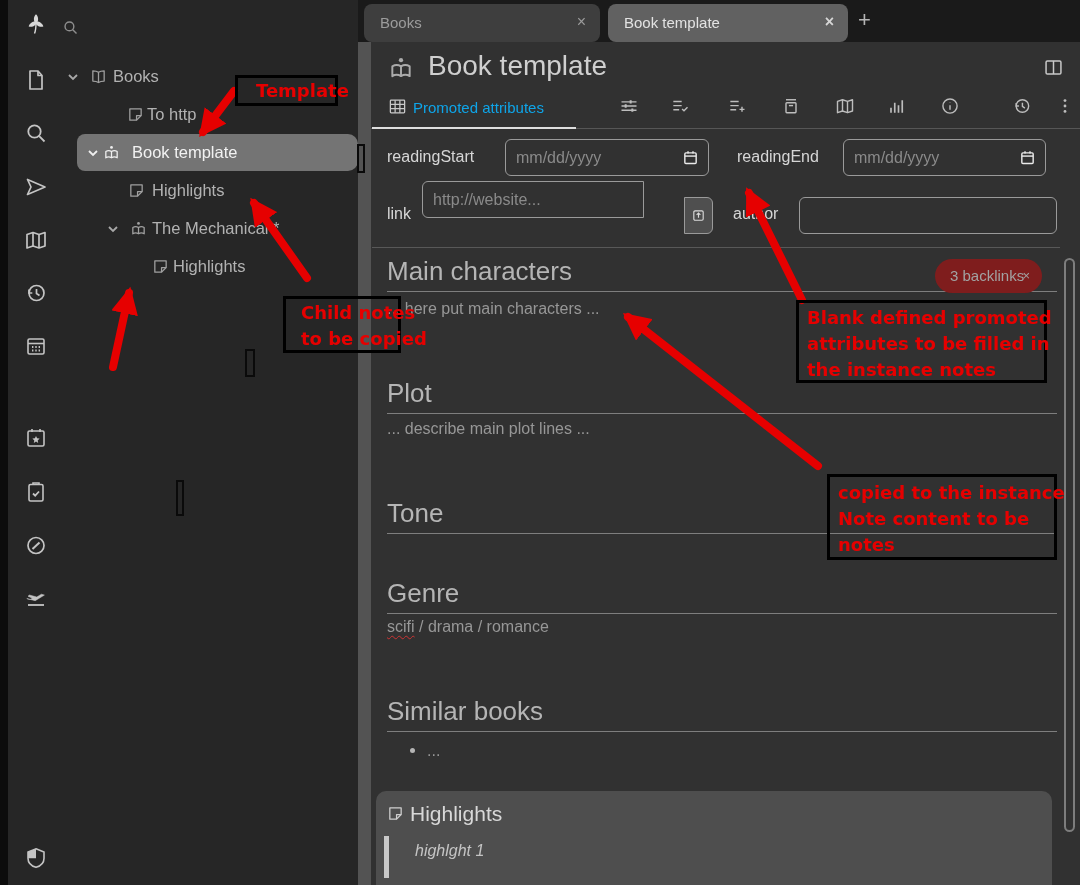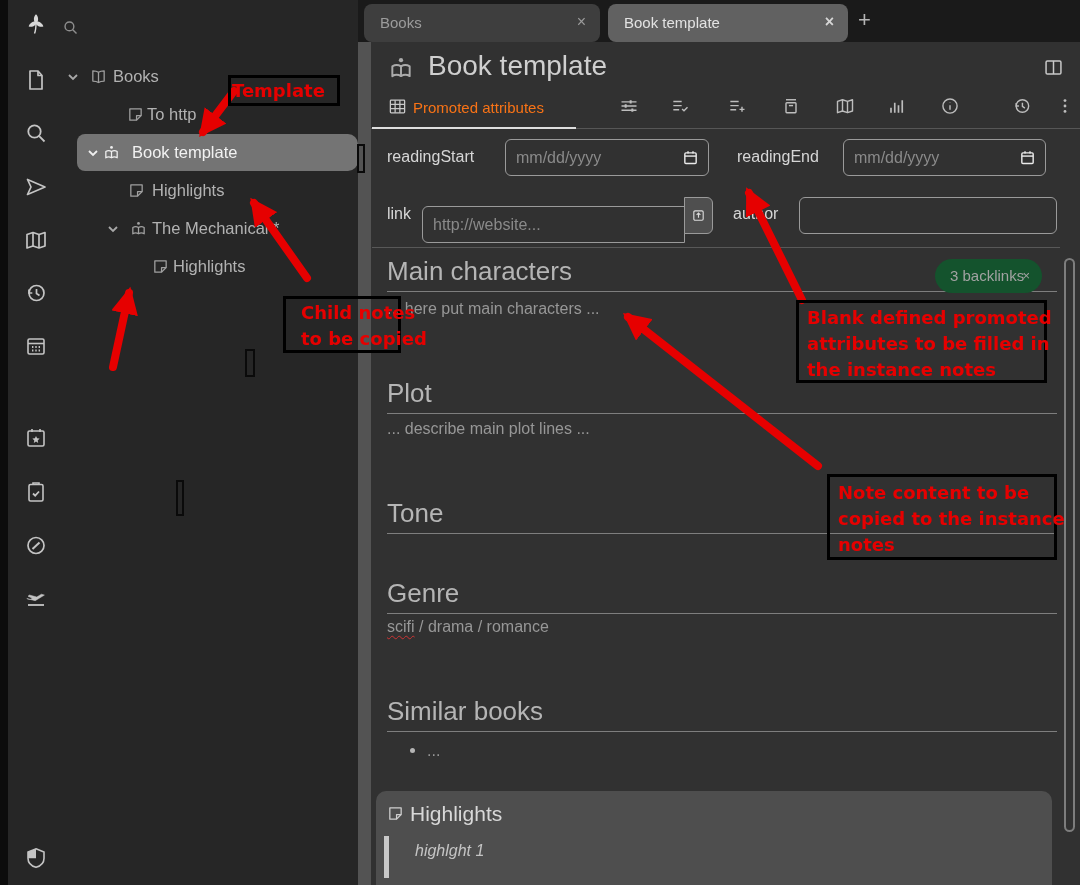--- a/index.html
+++ b/index.html
@@ -45,21 +45,21 @@
   .tab.active .tab-close{ color:#d6d6d6; font-weight:bold; }
   .tab-plus{ position:absolute; left:500px; top:7px; font-size:22px; color:#b5b5b5; }
 
   
   .content{ position:absolute; left:371px; top:42px; width:709px; height:843px; background:#313131; overflow:hidden; }
   .note-icon-lg{ position:absolute; left:17px; top:13px; width:26px; height:26px; color:#ababab; }
   .note-title{ position:absolute; left:57px; top:8px; font-size:28px; font-weight:400; color:#cfcfcf; }
   .split-icon{ position:absolute; right:16px; top:15px; width:21px; height:21px; color:#c9c9c9; }
 
   .ribbon-grid-icon{ position:absolute; left:17px; top:55px; width:19px; height:19px; color:#c9c9c9; }
-  .ribbon-label{ position:absolute; left:42px; top:57px; font-size:15px; color:#f97316; }
+  .ribbon-label{ position:absolute; left:42px; top:57px; font-size:15px; color:#0ea5e9; }
   .ribbon-btn{ position:absolute; top:54px; width:20px; height:20px; color:#bdbdbd; }
   .ribbon-line{ position:absolute; left:0; top:86px; width:709px; height:1px; background:#565656; }
   .ribbon-line .active-seg{ position:absolute; left:1px; top:-1px; width:204px; height:2px; background:#dedede; }
 
   .pa-label{ position:absolute; font-size:16px; color:#d6d6d6; }
   .pa-input{ position:absolute; height:37px; border:1px solid #9a9a9a; border-radius:6px;
              background:transparent; display:flex; align-items:center; }
   .pa-input input{ flex:1; min-width:0; background:transparent; border:none; outline:none;
       color:#22c55e; font-size:16px; padding:0 10px; font-family:"Liberation Sans",sans-serif; }
   .pa-input input::placeholder{ color:#8a8a8a; }
@@ -67,21 +67,21 @@
   .link-btn{ position:absolute; left:313px; top:155px; width:29px; height:37px; background:#4f4f4f;
       border:1px solid #9a9a9a; border-radius:0 6px 6px 0; display:flex; align-items:center; justify-content:center; }
   .link-btn svg{ width:15px; height:15px; color:#dcdcdc; }
   .pa-divider{ position:absolute; left:1px; top:205px; width:688px; height:1px; background:#585858; }
 
   .sec-h{ position:absolute; left:16px; width:670px; font-size:26px; font-weight:400; color:#b5b5b5;
           border-bottom:1px solid #7e7e7e; padding-bottom:6px; height:36px; }
   .sec-p{ position:absolute; left:16px; font-size:16px; color:#979797; }
   .wavy{ text-decoration:underline; text-decoration-style:wavy; text-decoration-color:#c33;
          text-decoration-thickness:1px; text-underline-offset:3px; }
-  .badge{ position:absolute; left:564px; top:217px; width:107px; height:34px; background:#14532d;
+  .badge{ position:absolute; left:564px; top:217px; width:107px; height:34px; background:#7f1d1d;
           border-radius:17px; }
   .badge .b-label{ position:absolute; left:15px; top:8px; font-size:15px; color:#a2a2a2; }
   .badge .b-close{ position:absolute; right:12px; top:9px; font-size:13px; color:#a2a2a2; }
   .bullet-row{ position:absolute; left:16px; top:700px; font-size:16px; color:#979797; }
   .bullet-dot{ display:inline-block; width:5px; height:5px; border-radius:50%; background:#b5b5b5;
                margin:0 12px 3px 23px; }
 
   .child-card{ position:absolute; left:5px; top:749px; width:676px; height:140px; background:#4e4e4e;
                border-radius:10px 10px 0 0; }
   .child-card .cn-icon{ position:absolute; left:11px; top:14px; width:17px; height:17px; color:#cfcfcf; }
@@ -402,21 +402,21 @@
       <span class="cal-ic">
         <svg viewBox="0 0 24 24" fill="none" stroke="currentColor" stroke-width="2">
           <rect x="4" y="5.5" width="16" height="15" rx="1.5"></rect>
             <path d="M4 10 H20"></path>
             <path d="M8.5 3 V6.5 M15.5 3 V6.5"></path>
           </svg>
         </span>
     </div>
 
     <span class="pa-label" style="left:16px;top:163px">link</span>
-    <div class="pa-input" style="left:51px;top:164px;width:263px;border-radius:6px 0 0 6px">
+    <div class="pa-input" style="left:51px;top:139px;width:222px;border-radius:6px 0 0 6px">
       <input placeholder="http://website..." style="">
     </div>
     <span class="link-btn">
       <svg viewBox="0 0 24 24" fill="none" stroke="currentColor" stroke-width="1.8">
         <rect x="4.5" y="4.5" width="15" height="15" rx="2"></rect>
           <path d="M12 15.5 V8.5 M9 11 L12 8 L15 11"></path>
         </svg>
     </span>
     <span class="pa-label" style="left:362px;top:163px">author</span>
     <div class="pa-input" style="left:428px;top:155px;width:258px">
@@ -465,35 +465,35 @@
     </defs>
     <g stroke="#e60000" stroke-width="8" stroke-linecap="round" fill="none">
       <line x1="234" y1="91" x2="203" y2="132" marker-end="url(#ah)"></line>
       <line x1="307" y1="278" x2="254" y2="203" marker-end="url(#ah)"></line>
       <line x1="113" y1="367" x2="129" y2="293" marker-end="url(#ah)"></line>
       <line x1="818" y1="466" x2="628" y2="317" marker-end="url(#ah)"></line>
       <line x1="802" y1="300" x2="749" y2="193" marker-end="url(#ah)"></line>
     </g>
   </svg>
 
-  <div class="ann-box" style="left:228px;top:75px;width:112px;height:31px;padding:0 1px">
+  <div class="ann-box" style="left:235px;top:75px;width:103px;height:31px;padding:0 18px">
     <div>Template</div>
   </div>
   <div class="ann-box" style="left:283px;top:296px;width:118px;height:57px;padding:1px 15px">
     <div>Child notes</div>
     <div>to be copied</div>
   </div>
   <div class="ann-box" style="left:796px;top:300px;width:251px;height:83px;padding:2px 8px">
     <div>Blank defined promoted</div>
     <div>attributes to be filled in</div>
     <div>the instance notes</div>
   </div>
   <div class="ann-box" style="left:827px;top:474px;width:230px;height:86px;padding:3px 8px">
+    <div>copied to the instance</div>
     <div>Note content to be</div>
-    <div>copied to the instance</div>
     <div>notes</div>
   </div>
 
   <div class="tofu" style="left:357px;top:144px;width:8px;height:29px"></div>
   <div class="tofu" style="left:245px;top:349px;width:10px;height:28px"></div>
   <div class="tofu" style="left:176px;top:480px;width:8px;height:36px"></div>
 
 </div>
 
 </body></html>

